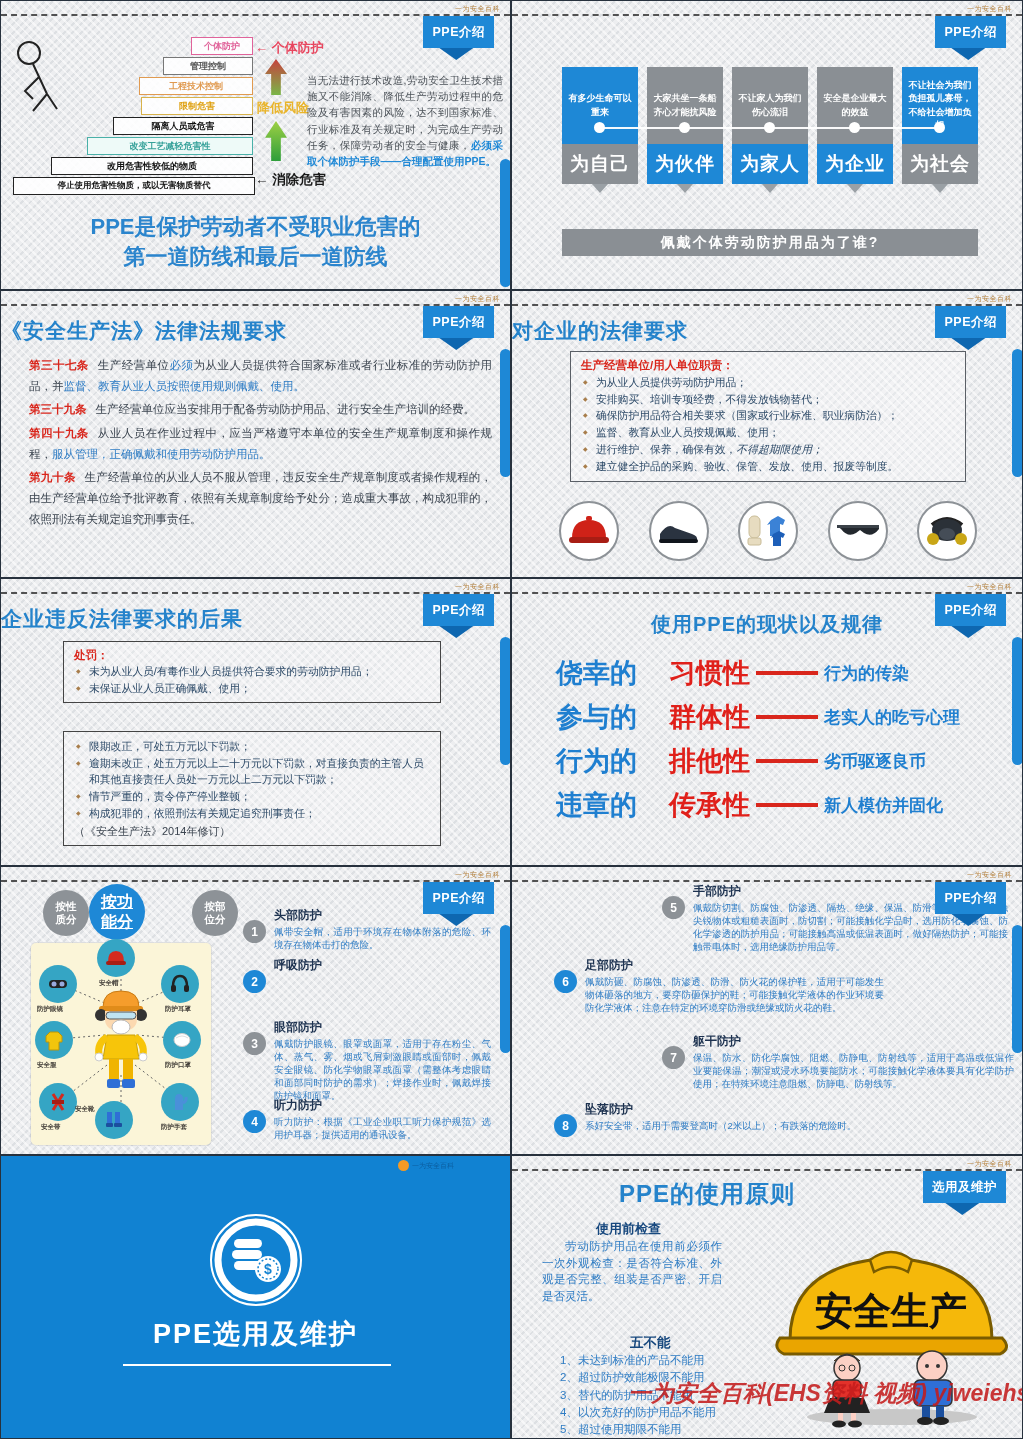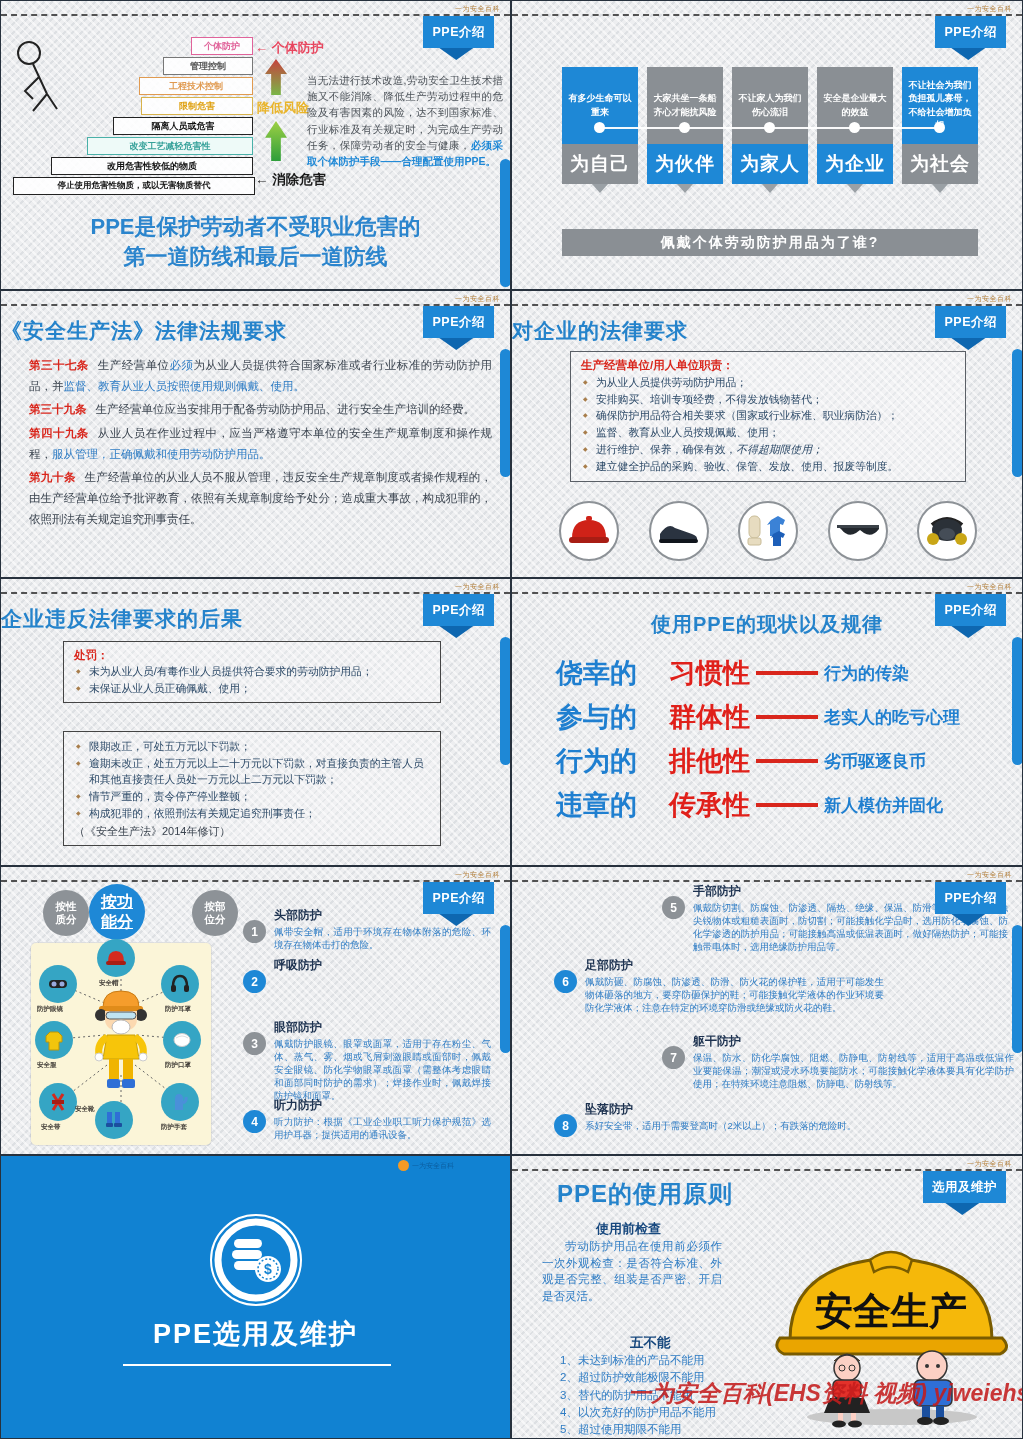--- a/index.html
+++ b/index.html
@@ -101,21 +101,21 @@
   .p8d{left:42px;top:234px;width:452px;}
   
   .s9{background:#1182d2;background-image:none;}
   .mon{position:absolute;left:207px;top:56px;}
   .s9title{position:absolute;left:0;right:0;top:160px;text-align:center;color:#fff;font-size:27px;font-weight:bold;letter-spacing:2px;}
   .s9line{position:absolute;left:122px;top:208px;width:268px;height:2px;background:#fff;}
   .s9logo{position:absolute;top:4px;right:56px;display:flex;align-items:center;gap:3px;}
   .logodot{width:11px;height:11px;border-radius:50%;background:#f49a23;}
   .logotxt{font-size:7px;color:#0b5ea0;}
   
-  .s10title{position:absolute;left:45px;top:22px;width:300px;text-align:left;font-size:24px;font-weight:bold;color:#2583cb;letter-spacing:1px;}
+  .s10title{position:absolute;left:45px;top:22px;width:300px;text-align:center;font-size:24px;font-weight:bold;color:#2583cb;letter-spacing:1px;}
   .s10sub1{position:absolute;left:84px;top:64px;font-size:13px;font-weight:bold;color:#17487e;}
   .s10para{position:absolute;left:30px;top:82px;width:180px;font-size:11.5px;line-height:1.45;color:#2e7cc4;text-align:justify;text-indent:2em;}
   .s10sub2{position:absolute;left:118px;top:178px;font-size:13.5px;font-weight:bold;color:#17487e;}
   .s10list{position:absolute;left:48px;top:196px;font-size:11.5px;line-height:1.5;color:#2e7cc4;}
   .cartoon{position:absolute;left:260px;top:64px;}
   .s10wm{position:absolute;left:116px;top:222px;font-size:23px;font-weight:bold;font-style:italic;color:rgba(196,28,28,.88);white-space:nowrap;z-index:9;}
 </style>
 </head>
 <body>
 

